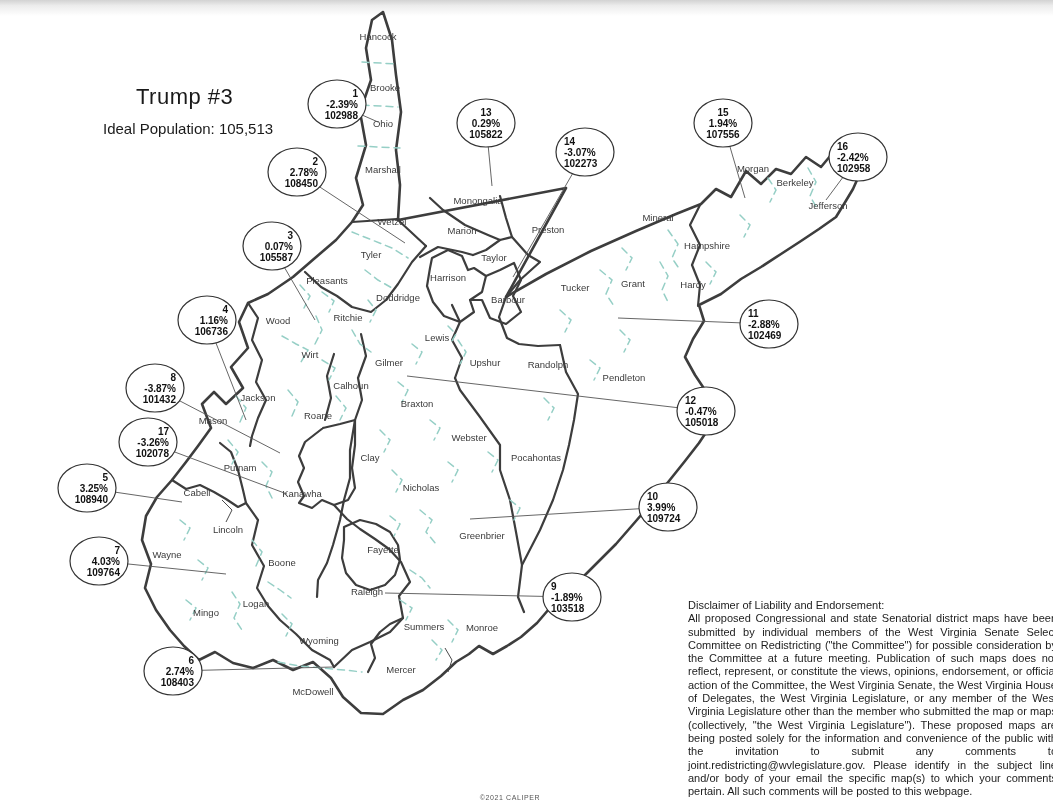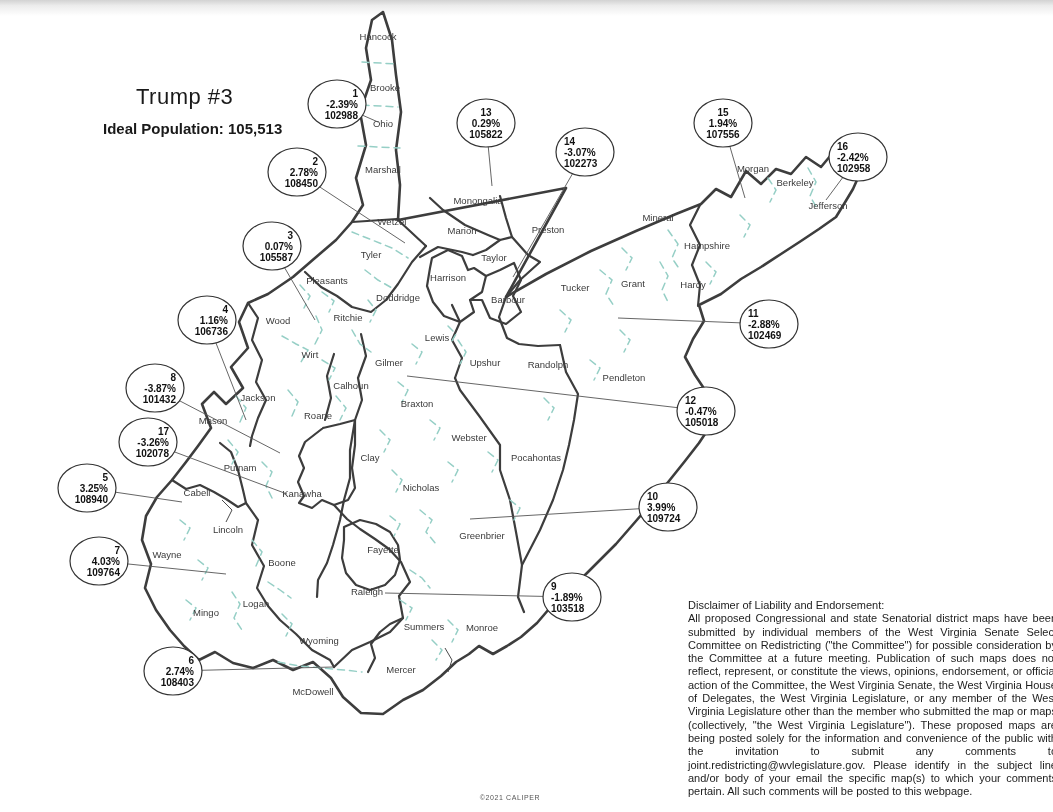--- a/index.html
+++ b/index.html
@@ -12,21 +12,21 @@
     position:absolute;left:0;top:0;width:1053px;height:16px;
     background:linear-gradient(to bottom,#d2d2d2 0%,#ececec 35%,#ffffff 100%);
     pointer-events:none;
   }
   .map-title{
     position:absolute;left:136px;top:84px;
     font-size:22px;color:#1a1a1a;letter-spacing:0.5px;text-align:right;
   }
   .map-subtitle{
     position:absolute;left:103px;top:120px;
-    font-size:15px;color:#1a1a1a;font-weight:bold;
+    font-size:15px;color:#1a1a1a;
   }
   .disclaimer{
     position:absolute;left:680px;top:599px;width:369px;
     font-size:11px;line-height:13.3px;color:#1c1c1c;margin-left:8px;
   }
   .disclaimer .heading{display:block;}
   .disclaimer .body{display:block;text-align:justify;}
   .caption{
     position:absolute;left:430px;top:794px;width:160px;text-align:center;
     font-size:7px;color:#555;letter-spacing:0.6px;

